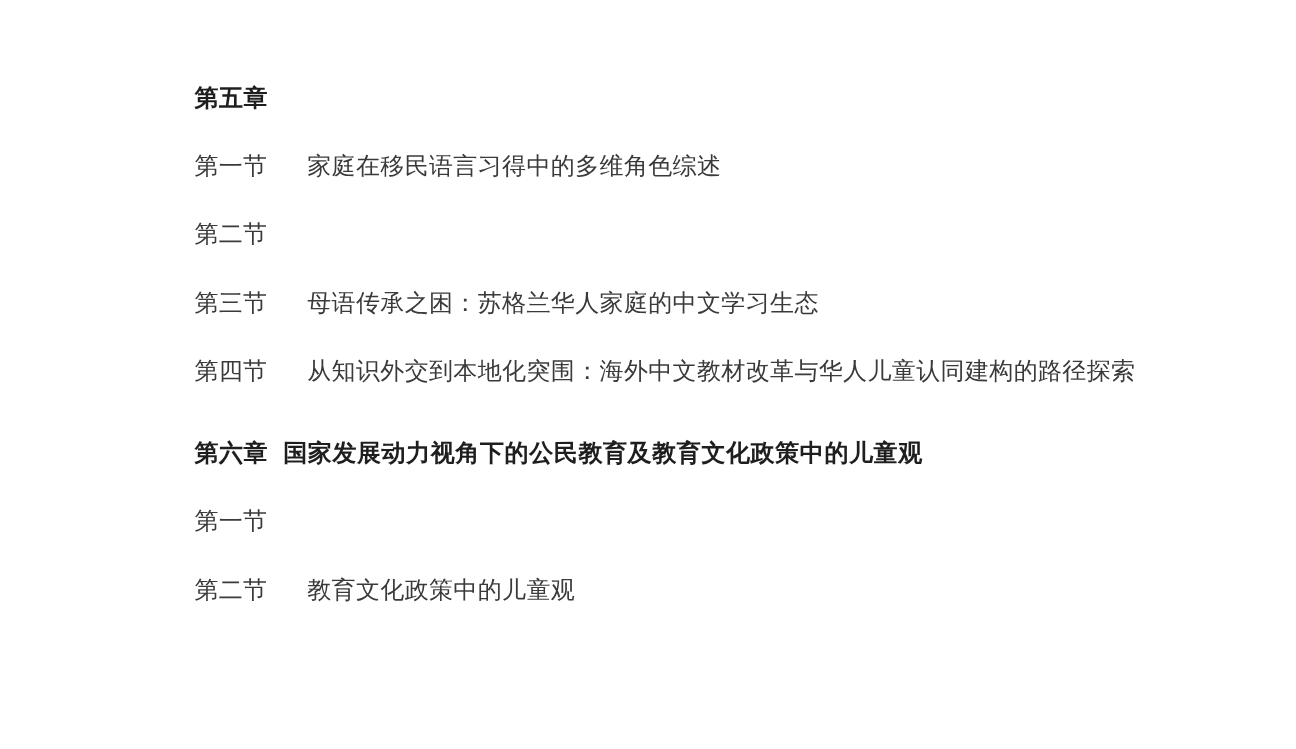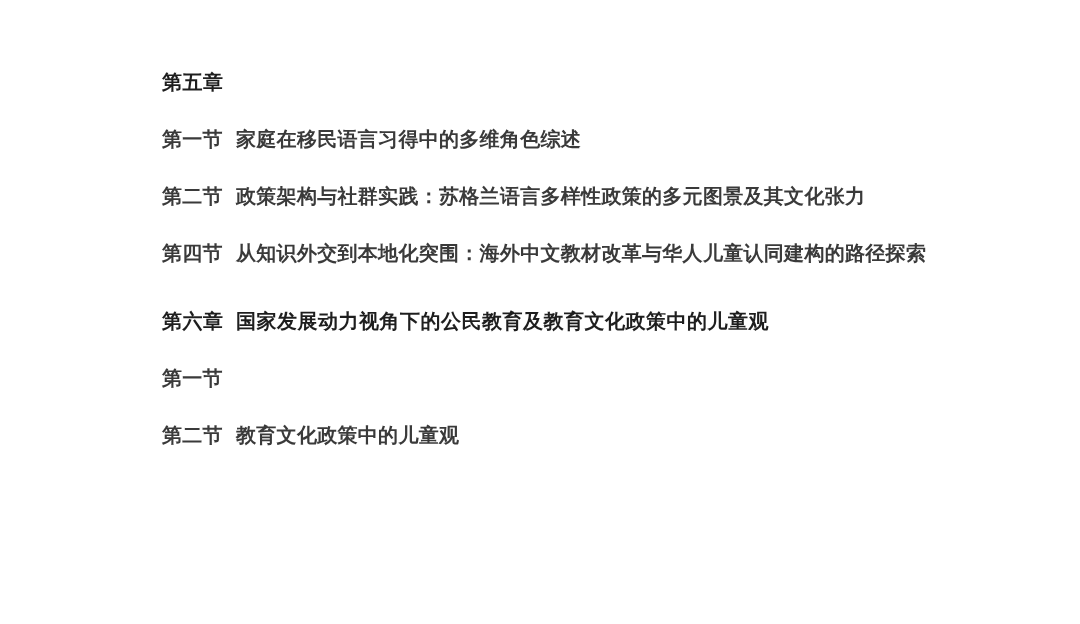--- a/index.html
+++ b/index.html
@@ -33,23 +33,24 @@
   .row .label {
     flex: 0 0 74px;
     width: 74px;
   }
   .row.chapter {
     font-weight: 700;
     color: #1e1e1e;
     letter-spacing: 0.5px;
   }
   .row.section {
-    font-weight: 700;
+    font-weight: 400;
     color: #3a3a3a;
     letter-spacing: 0.3px;
+    gap: 20px;
   }
   .chapter-group.second {
     margin-top: 40px;
   }
 </style>
 </head>
 <body>
 
 <div class="page">
   <div class="toc">
@@ -57,21 +58,24 @@
     <div class="chapter-group">
       <div class="row chapter">
         <span class="label">第五章</span>
       </div>
       <div class="row section">
         <span class="label">第一节</span>
         <span class="title">家庭在移民语言习得中的多维角色综述</span>
       </div>
       <div class="row section">
         <span class="label">第二节</span>
-        <span class="title">政策架构与社群实践：苏格兰语言多样性政策的多元图景及其文化张力</span>
+      </div>
+      <div class="row section">
+        <span class="label">第三节</span>
+        <span class="title">母语传承之困：苏格兰华人家庭的中文学习生态</span>
       </div>
       <div class="row section">
         <span class="label">第四节</span>
         <span class="title">从知识外交到本地化突围：海外中文教材改革与华人儿童认同建构的路径探索</span>
       </div>
     </div>
 
     <div class="chapter-group second">
       <div class="row chapter">
         <span class="label">第六章</span>

